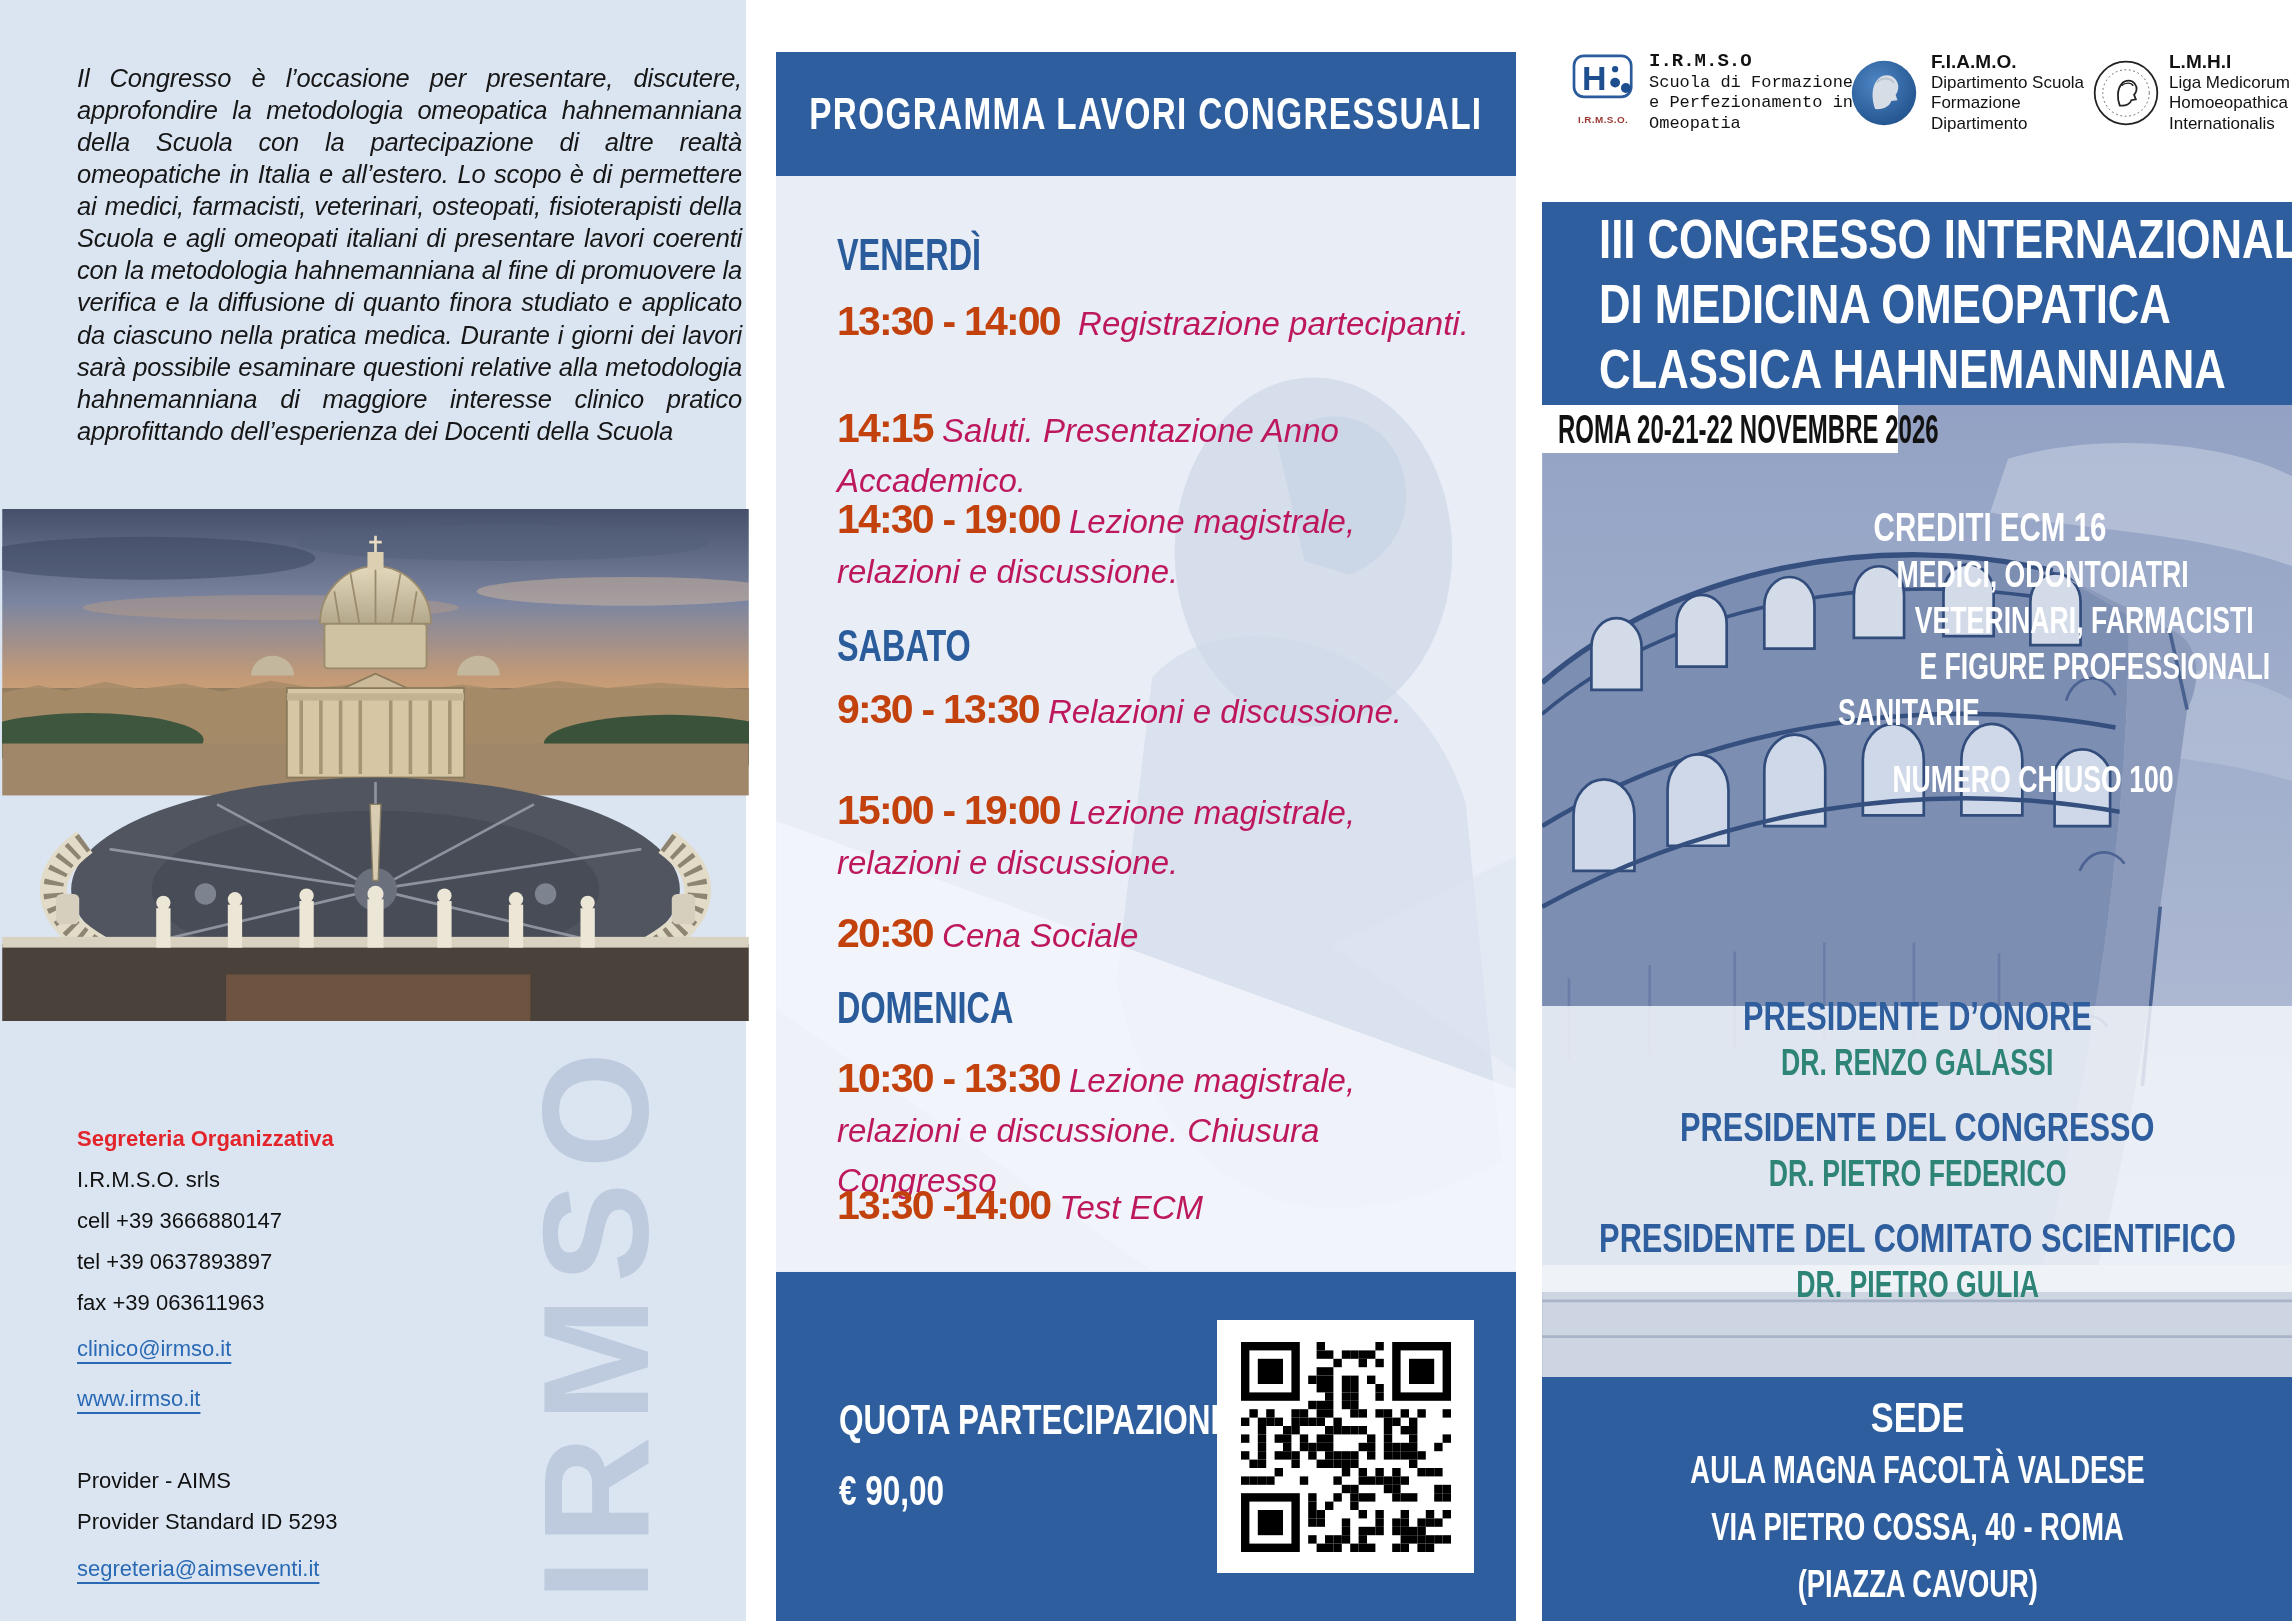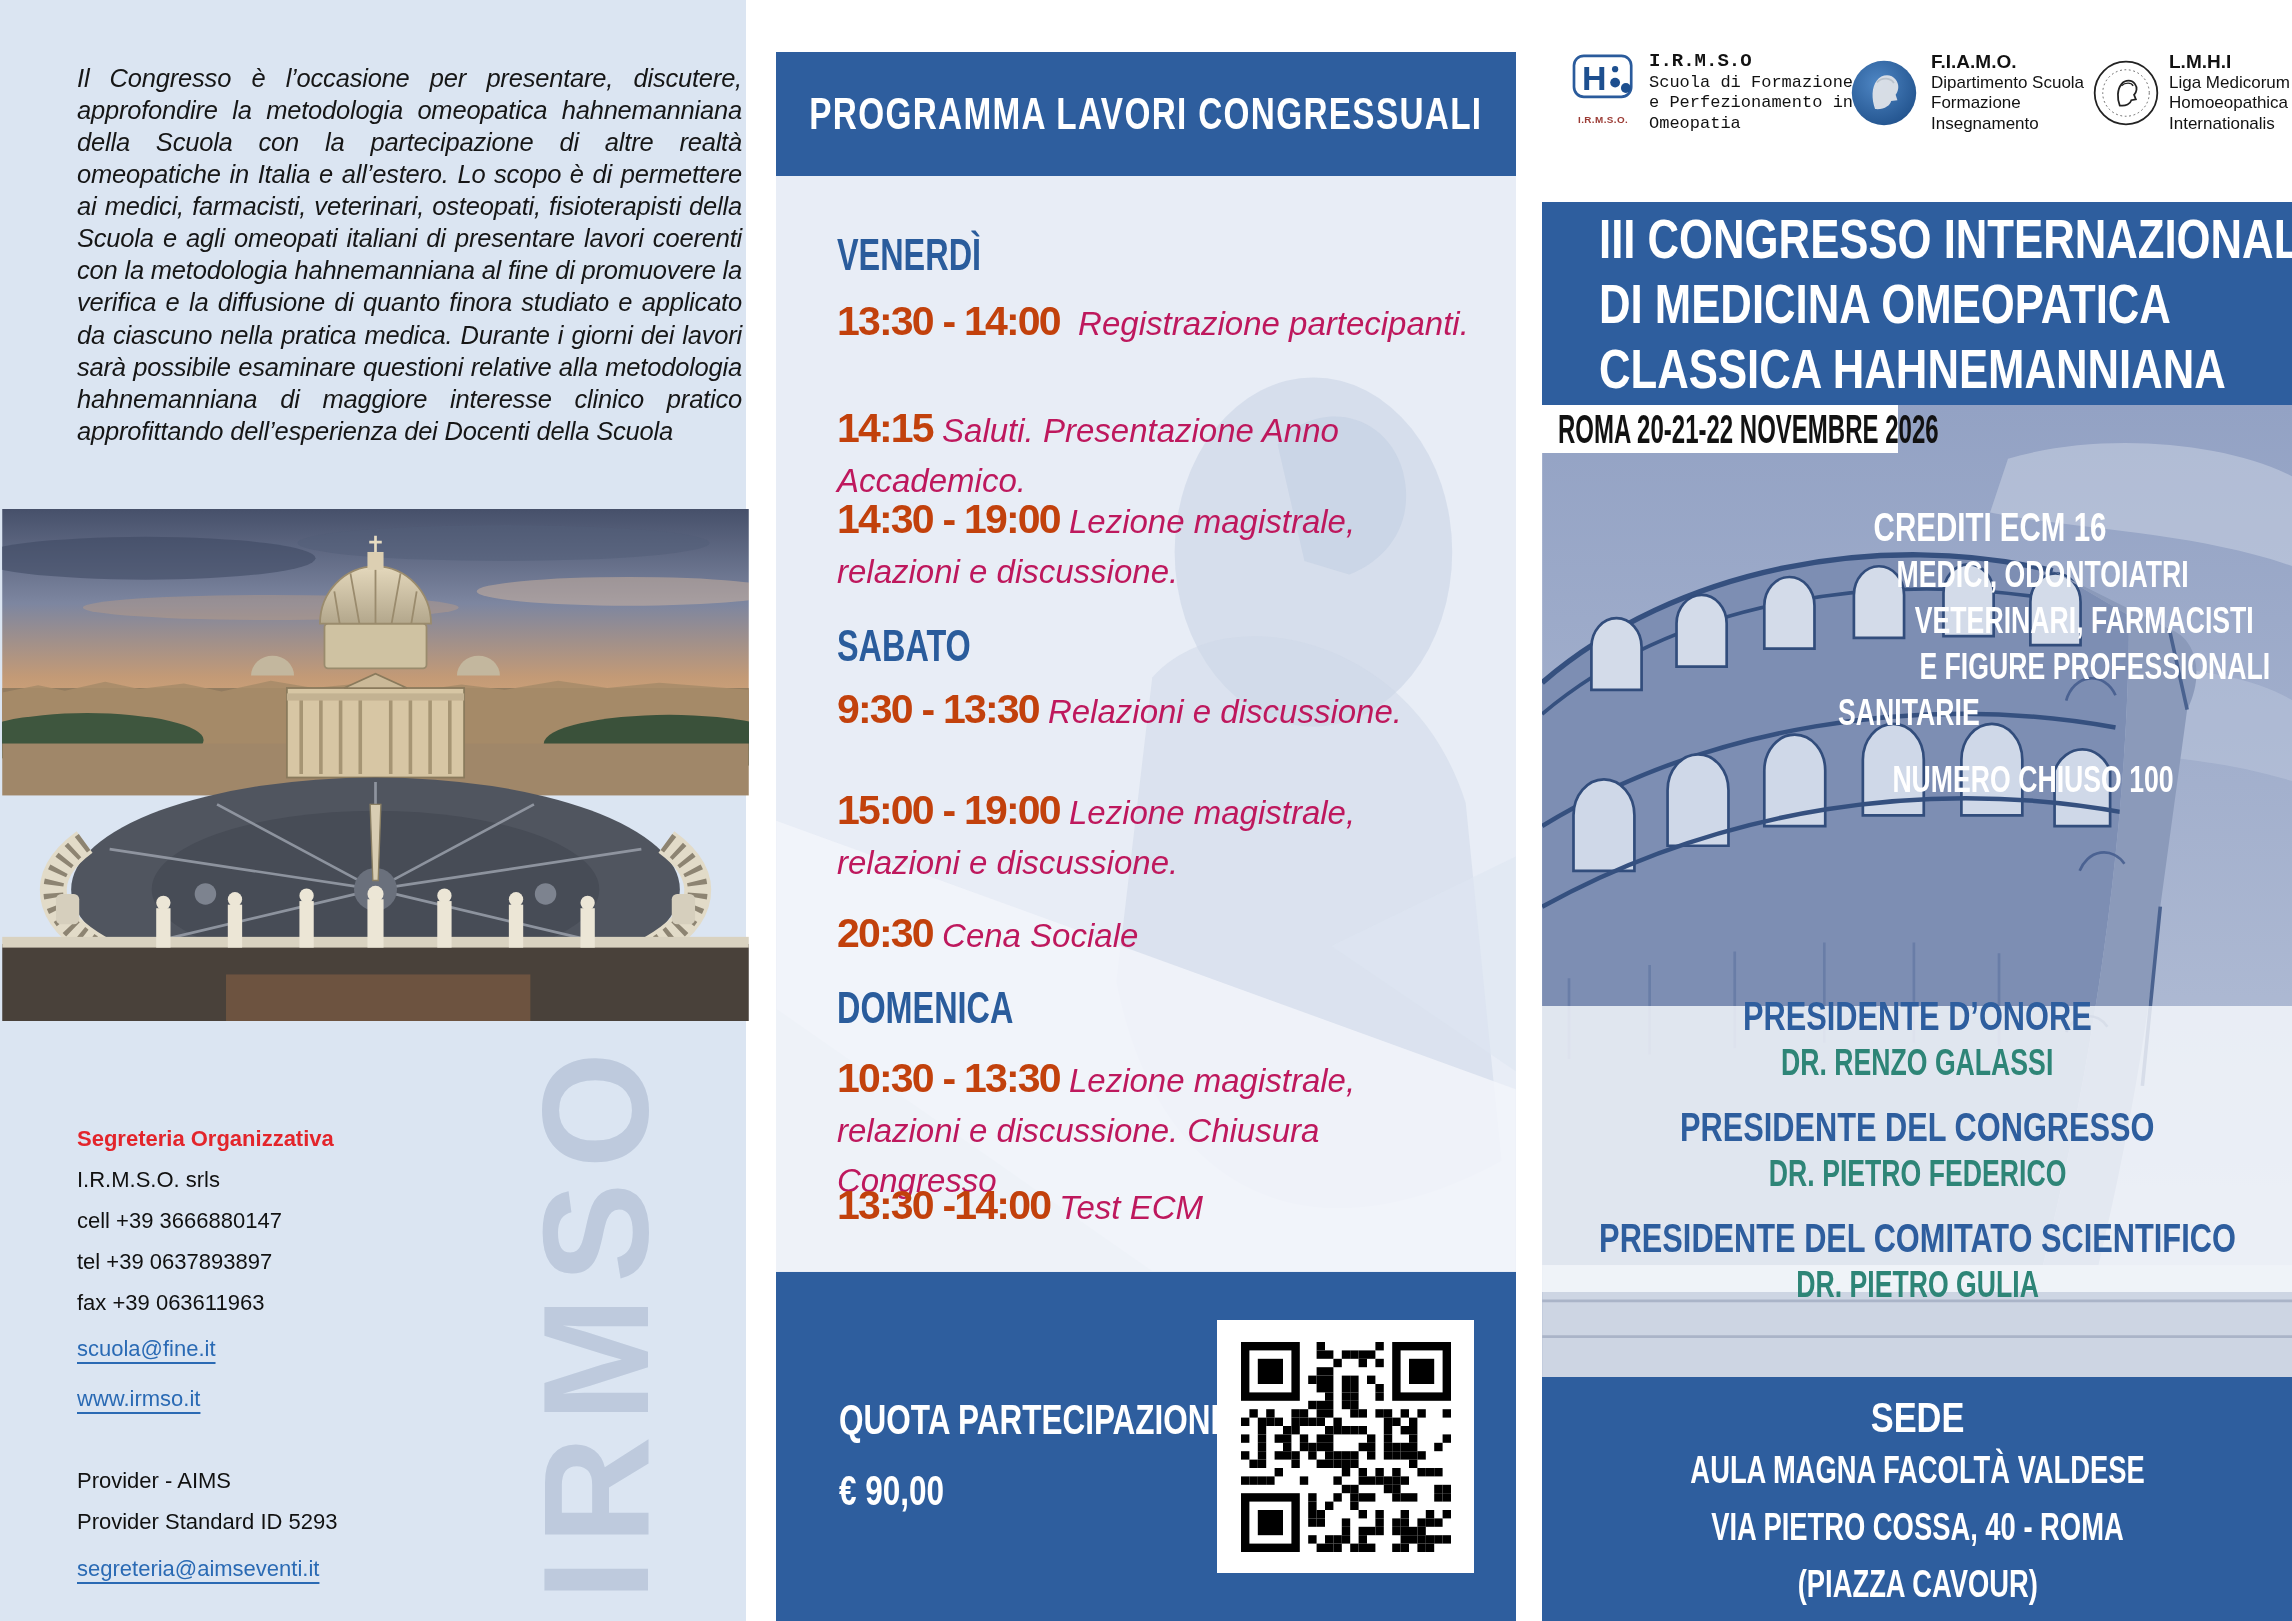--- a/index.html
+++ b/index.html
@@ -148,21 +148,21 @@
         </g>
       </svg>
     </div>
 
     <div id="secretariat">
       <div class="head">Segreteria Organizzativa</div>
       <div>I.R.M.S.O. srls</div>
       <div>cell +39 3666880147</div>
       <div>tel +39 0637893897</div>
       <div>fax +39 063611963</div>
-      <div style="margin-top:5.4px;"><span class="linkish">scuola@fine.it</span></div>
+      <div style="margin-top:5.4px;"><span class="linkish">clinico@irmso.it</span></div>
       <div style="margin-top:9px;"><span class="linkish">www.irmso.it</span></div>
       <div class="gap"></div>
       <div>Provider - AIMS</div>
       <div>Provider Standard ID 5293</div>
       <div style="margin-top:5.4px;"><span class="linkish">segreteria@aimseventi.it</span></div>
     </div>
 
     <div id="watermark">IRMSO</div>
   </div>
 
@@ -473,21 +473,21 @@
           </defs>
         <circle cx="38" cy="38" r="36" fill="url(#fg)"></circle>
         <path d="M28,56 C24,44 24,32 30,24 C35,17 46,16 51,23 C55,28 55,35 51,40 L53,46 L46,47 C45,52 38,57 28,56 Z" fill="#dfe3e8" opacity="0.95"></path>
         <path d="M30,26 C36,20 46,21 49,27" fill="none" stroke="#b9c2cc" stroke-width="2"></path>
       </svg>
     </div>
     <div class="logo-group" style="left:389px;top:51px;">
       <div class="logo-abbr">F.I.A.M.O.</div>
       <div class="logo-line">Dipartimento Scuola</div>
       <div class="logo-line">Formazione</div>
-      <div class="logo-line">Insegnamento</div>
+      <div class="logo-line">Dipartimento</div>
     </div>
 
     <div class="logo-group" style="left:550px;top:59px;">
       <svg width="68" height="68" viewBox="0 0 76 76">
         <circle cx="38" cy="38" r="35" fill="#ffffff" stroke="#222" stroke-width="2"></circle>
         <circle cx="38" cy="38" r="26" fill="none" stroke="#555" stroke-width="1" stroke-dasharray="2,3"></circle>
         <path d="M31,52 C28,44 28,34 33,28 C37,23 45,23 48,28 C51,32 50,37 47,40 L49,45 L44,46 C43,50 38,53 31,52 Z" fill="none" stroke="#222" stroke-width="2"></path>
         <path d="M33,30 C37,26 44,26 46,30" fill="none" stroke="#222" stroke-width="1.5"></path>
       </svg>
     </div>

